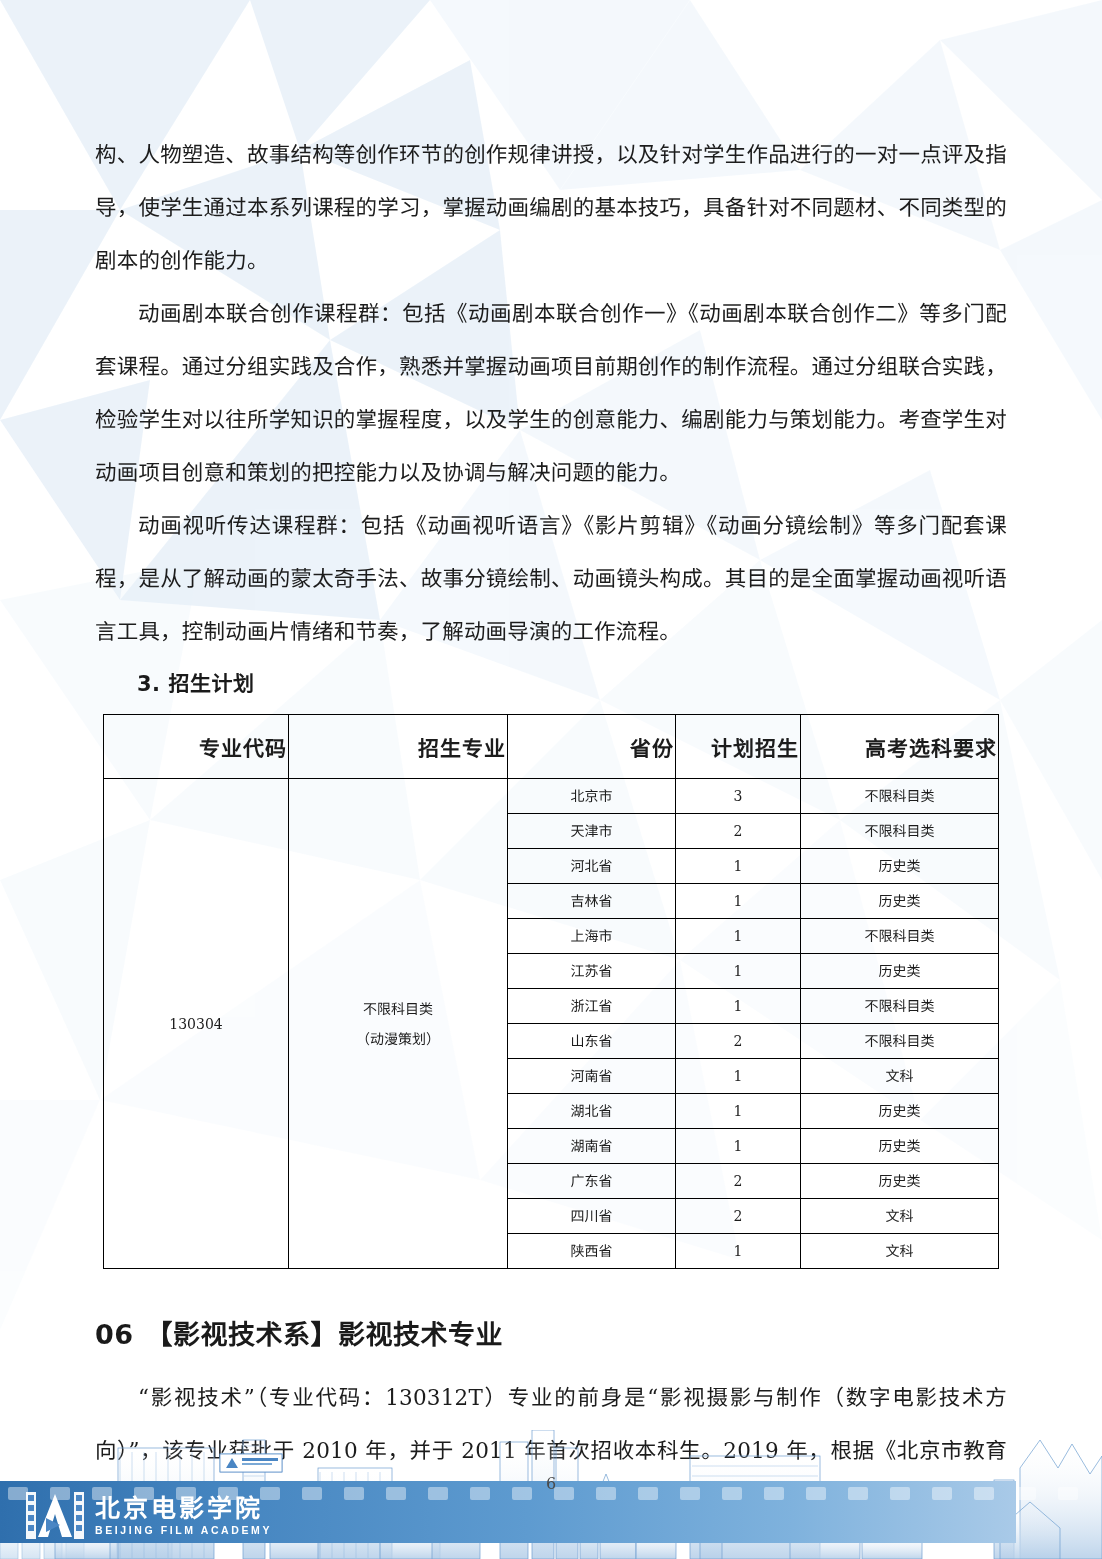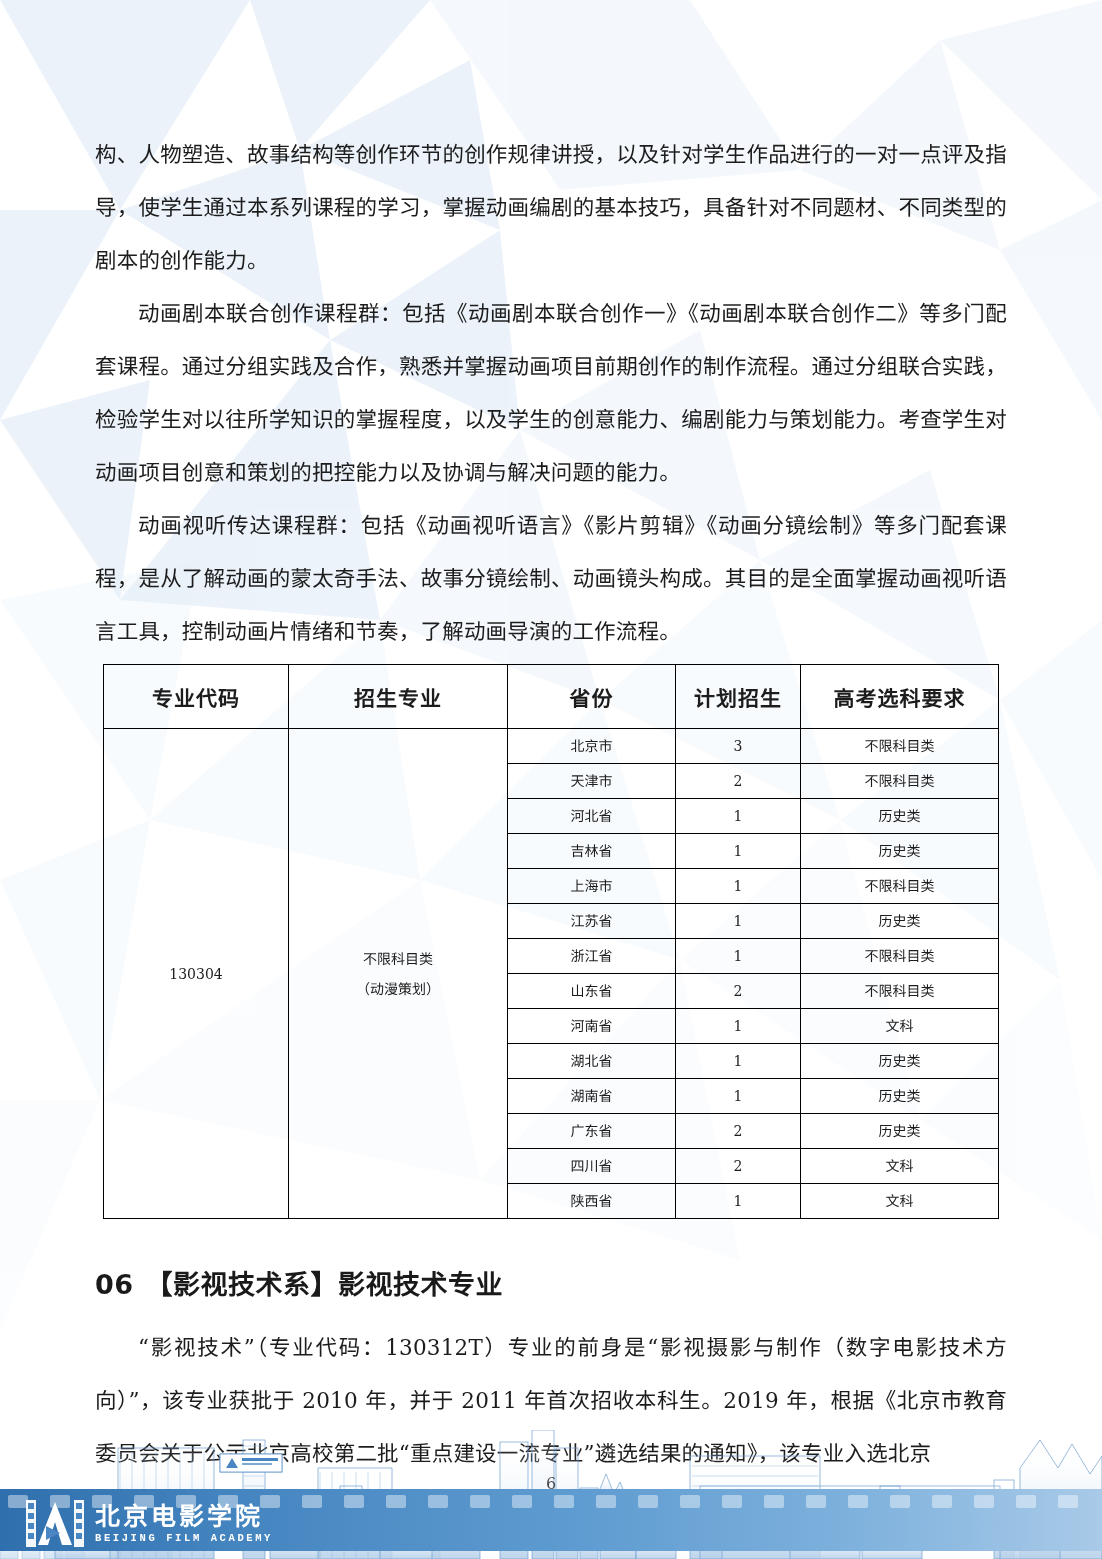--- a/index.html
+++ b/index.html
@@ -92,20 +92,21 @@
     font-family: "DejaVu Serif", "Liberation Serif", serif;
     color: #1c1c1c;
     background: transparent;
   }
   table.plan-table thead th {
     height: 61px;
     font-size: 21px;
     font-weight: bold;
     font-family: "DejaVu Sans", "Liberation Sans", sans-serif;
     letter-spacing: 1px;
+    text-align: right;
   }
   table.plan-table tbody td {
     height: 32px;
     font-size: 14px;
     line-height: 30px;
     font-weight: normal;
   }
   td.major-code, td.major-name {
     font-size: 19px;
     line-height: 30px;
@@ -131,22 +132,22 @@
   .skyline {
     position: absolute;
     left: 0;
     bottom: 0;
     width: 1102px;
     height: 129px;
   }
   .footer-band {
     position: absolute;
     left: 0;
-    bottom: 8px;
-    width: 1102px;
+    bottom: 16px;
+    width: 1016px;
     height: 62px;
     background: linear-gradient(90deg,#2f6fad 0%, #4585c0 22%, #5e9bd0 52%, #7fb2dd 78%, #a9cae8 100%);
   }
   .perf-row {
     position: absolute;
     left: 0;
     top: 6px;
     width: 1102px;
     height: 13px;
     display: flex;
@@ -177,21 +178,21 @@
     font-weight: bold;
     letter-spacing: 3px;
     font-family: "DejaVu Sans", "Liberation Sans", sans-serif;
   }
   .logo-en {
     color: #fff;
     font-size: 10.5px;
     font-weight: bold;
     letter-spacing: 2.6px;
     margin-top: 4px;
-    font-family: Liberation Mono, monospace;
+    font-family: Liberation Sans, sans-serif;
   }
   .page-number {
     position: absolute;
     left: 0;
     right: 0;
     bottom: 66px;
     text-align: center;
     font-size: 16px;
     color: #4a4a4a;
     font-family: "DejaVu Serif", "Liberation Serif", serif;
@@ -253,20 +254,21 @@
 <div class="page">
 
   <div class="content">
 
     <p class="body-text">构、人物塑造、故事结构等创作环节的创作规律讲授，以及针对学生作品进行的一对一点评及指导，使学生通过本系列课程的学习，掌握动画编剧的基本技巧，具备针对不同题材、不同类型的剧本的创作能力。</p>
 
     <p class="body-text indent">动画剧本联合创作课程群：包括《动画剧本联合创作一》《动画剧本联合创作二》等多门配套课程。通过分组实践及合作，熟悉并掌握动画项目前期创作的制作流程。通过分组联合实践，检验学生对以往所学知识的掌握程度，以及学生的创意能力、编剧能力与策划能力。考查学生对动画项目创意和策划的把控能力以及协调与解决问题的能力。</p>
 
     <p class="body-text indent">动画视听传达课程群：包括《动画视听语言》《影片剪辑》《动画分镜绘制》等多门配套课程，是从了解动画的蒙太奇手法、故事分镜绘制、动画镜头构成。其目的是全面掌握动画视听语言工具，控制动画片情绪和节奏，了解动画导演的工作流程。</p>
 
+    <h3 class="sub-heading">3. 招生计划</h3>
 
     <div class="plan-table-wrap">
       <table class="plan-table">
         <colgroup>
           <col class="c-code">
             <col class="c-name">
             <col class="c-prov">
             <col class="c-quota">
             <col class="c-req">
         </colgroup>

